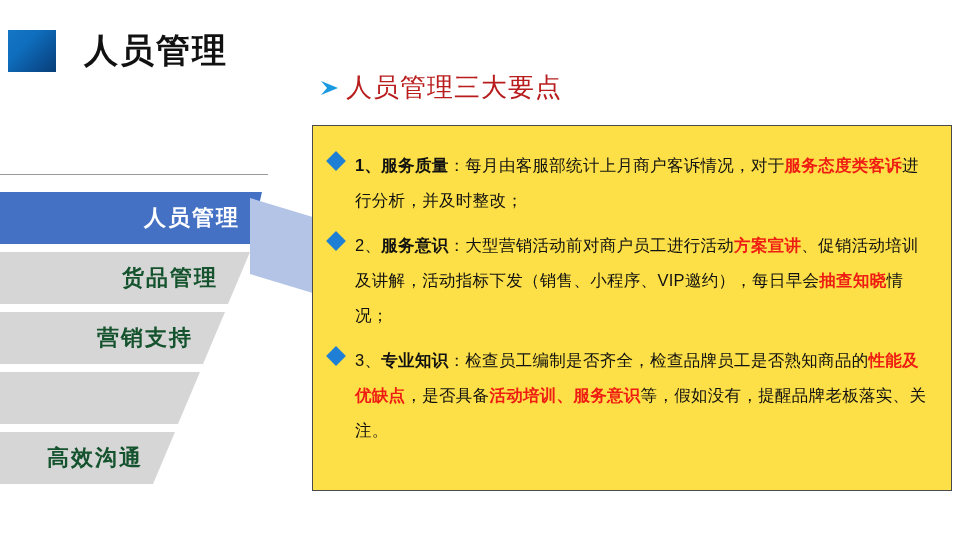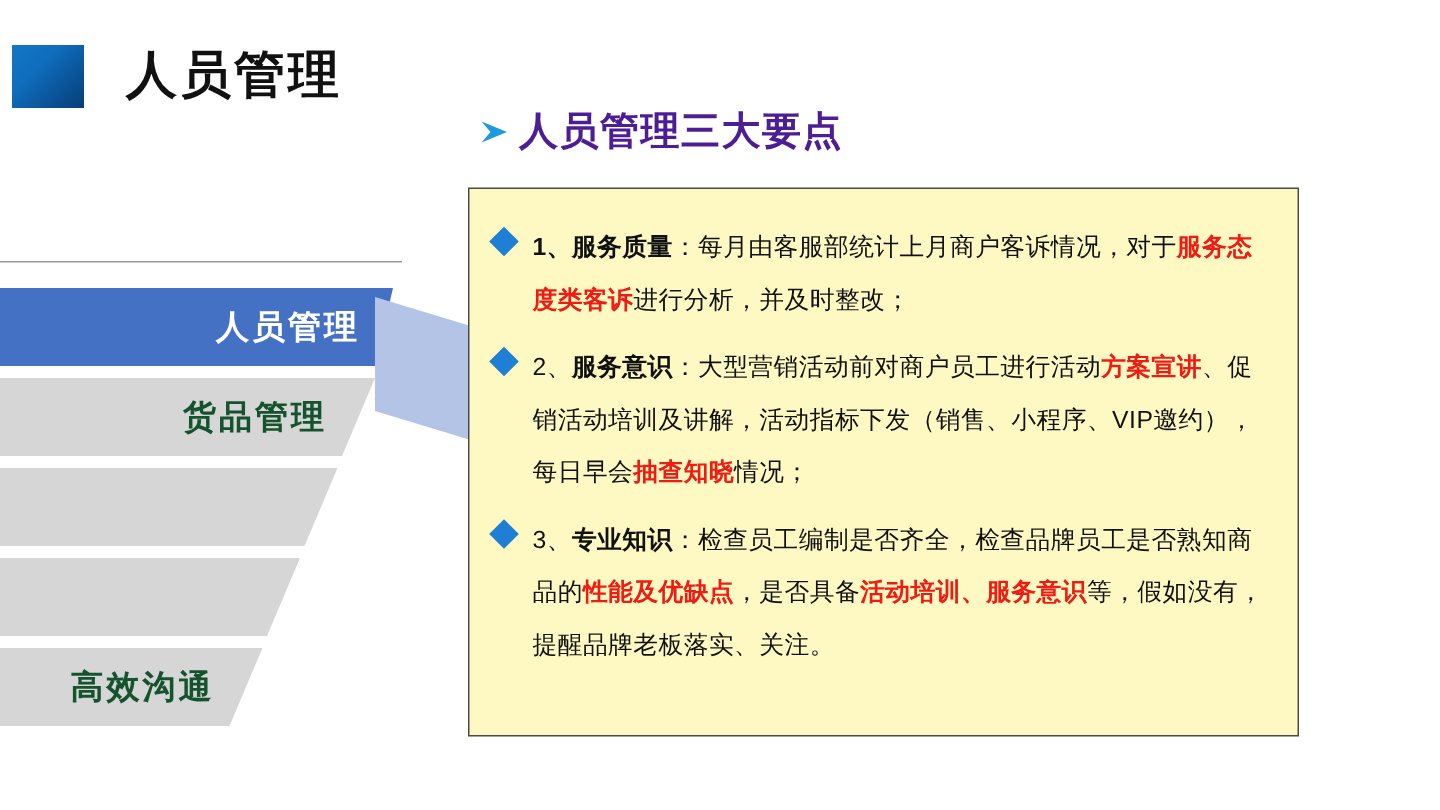--- a/index.html
+++ b/index.html
@@ -111,36 +111,36 @@
     white-space: nowrap;
   }
   .heading-arrow {
     display: inline-block;
     width: 22px;
     height: 22px;
     flex: none;
   }
   .heading-text {
     font-size: 26px;
-    font-weight: bold;
-    color: #4c1d95;
+    font-weight: normal;
+    color: #b91c1c;
     letter-spacing: 1px;
     font-family: "Liberation Sans", "DejaVu Sans", sans-serif;
     text-align: right;
   }
 
   
   #content-box {
     position: absolute;
     left: 312px;
     top: 125px;
-    width: 554px;
+    width: 640px;
     height: 366px;
     border: 1.4px solid #4a4a4a;
-    background: #fef9c3;
+    background: #fde047;
     box-sizing: border-box;
     padding: 22px 16px 0 10px;
   }
   .bullet-row {
     position: relative;
     padding-left: 32px;
     margin-bottom: 10px;
   }
   .bullet-diamond {
     position: absolute;
@@ -182,20 +182,21 @@
       <div class="nav-item inactive" style="top: 60px; width: 300px;">
         <svg class="nav-shape" width="300" height="52" viewBox="0 0 300 52">
           <polygon points="0,0 250,0 228,52 0,52" fill="#d6d6d6"></polygon>
         </svg>
         <div class="nav-label" style="right: 82px;">货品管理</div>
       </div>
       <div class="nav-item inactive" style="top: 120px; width: 300px;">
         <svg class="nav-shape" width="300" height="52" viewBox="0 0 300 52">
           <polygon points="0,0 225,0 203,52 0,52" fill="#d6d6d6"></polygon>
         </svg>
+        <div class="nav-label" style="right: 107px;">营销支持</div>
       </div>
       <div class="nav-item inactive" style="top: 180px; width: 300px;">
         <svg class="nav-shape" width="300" height="52" viewBox="0 0 300 52">
           <polygon points="0,0 200,0 178,52 0,52" fill="#d6d6d6"></polygon>
         </svg>
       </div>
       <div class="nav-item inactive" style="top: 240px; width: 300px;">
         <svg class="nav-shape" width="300" height="52" viewBox="0 0 300 52">
           <polygon points="0,0 175,0 153,52 0,52" fill="#d6d6d6"></polygon>
         </svg>

